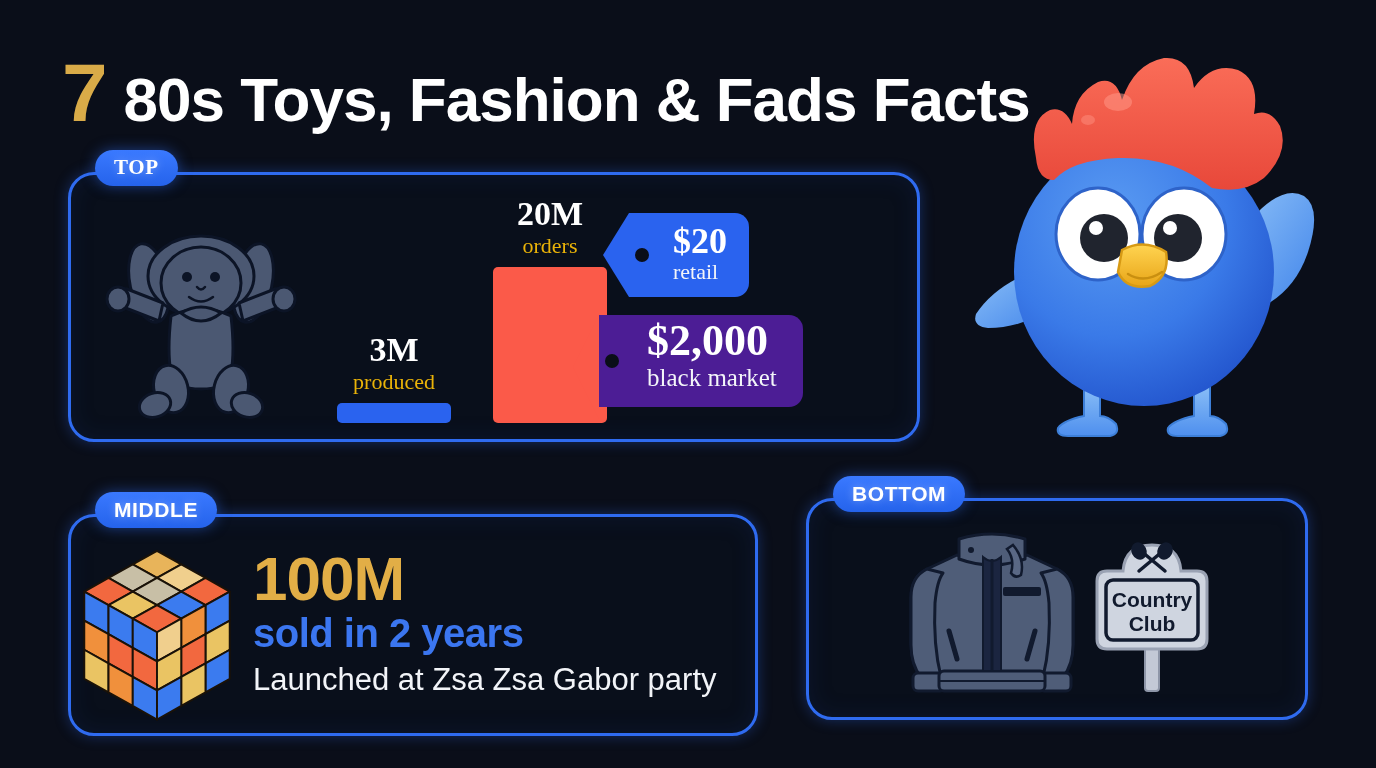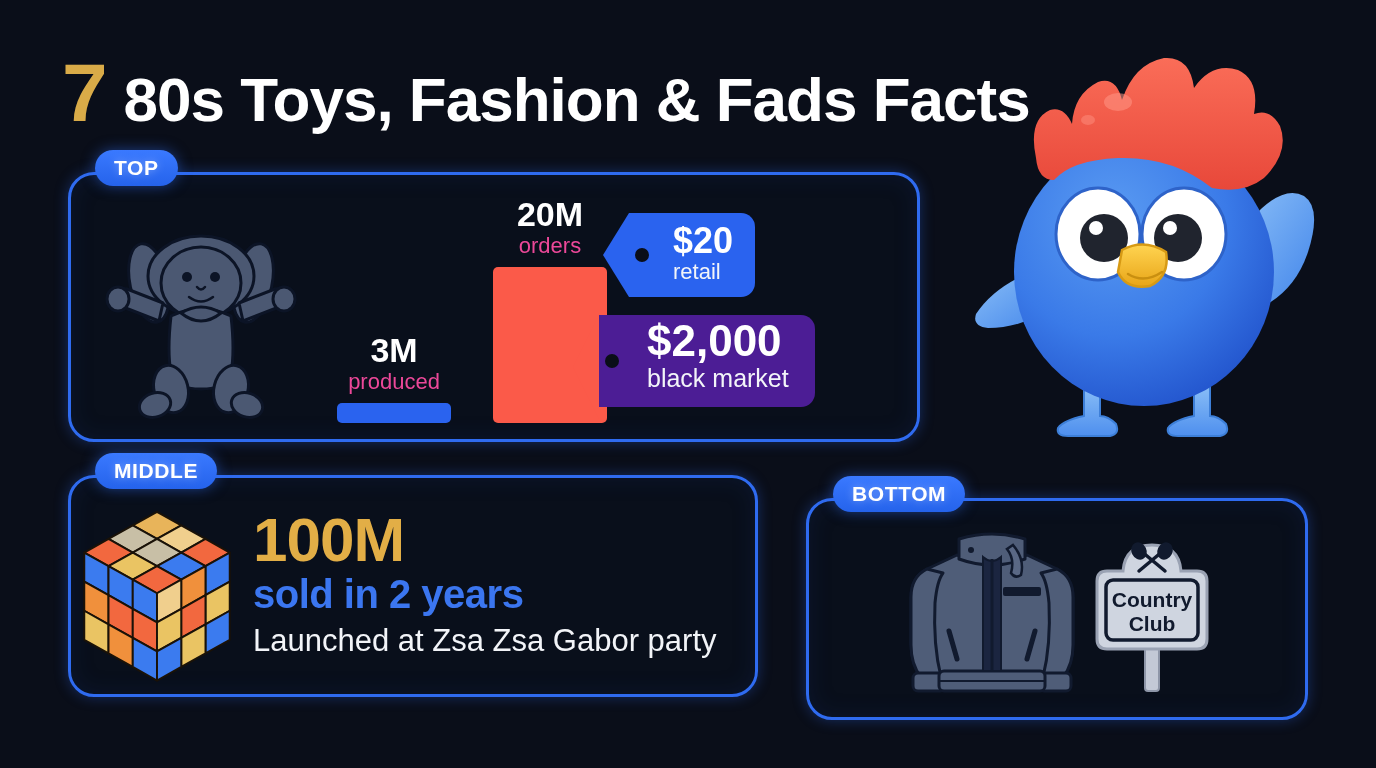--- a/index.html
+++ b/index.html
@@ -54,22 +54,22 @@
 
   
   .panel {
     position: absolute;
     border: 3px solid #2f6bf0;
     border-radius: 26px;
     background: rgba(10, 16, 30, 0.55);
     box-shadow: 0 0 14px rgba(47, 107, 240, 0.35),
                 inset 0 0 22px rgba(20, 45, 105, 0.25);
   }
-  .panel-top    { left: 68px;  top: 172px; width: 852px; height: 270px; }
-  .panel-middle { left: 68px;  top: 475px; width: 690px; height: 222px; }
+  .panel-top    { left: 68px;  top: 172px; width: 852px; height: 270px; font-family: Liberation Serif, serif; }
+  .panel-middle { left: 68px;  top: 514px; width: 690px; height: 222px; }
   .panel-bottom { left: 806px; top: 498px; width: 502px; height: 222px; }
 
   .badge {
     position: absolute;
     top: -25px;
     left: 24px;
     background: linear-gradient(180deg, #3a79ff 0%, #2563eb 100%);
     color: #ffffff;
     font-size: 21px;
     font-weight: bold;
@@ -113,21 +113,21 @@
     margin-left: 24px;
   }
   .bar-value {
     font-size: 34px;
     font-weight: bold;
     color: #ffffff;
     line-height: 1.02;
   }
   .bar-label {
     font-size: 22px;
-    color: #ec4899;
+    color: #eab308;
     line-height: 1.25;
     margin-bottom: 8px;
   }
   .bar-rect { border-radius: 5px; }
   .bar-blue { background: #2a63ef; width: 114px; height: 20px; }
   .bar-red  { background: #fb5a49; width: 114px; height: 156px; }
 
   
   .tags-group {
     position: absolute;

